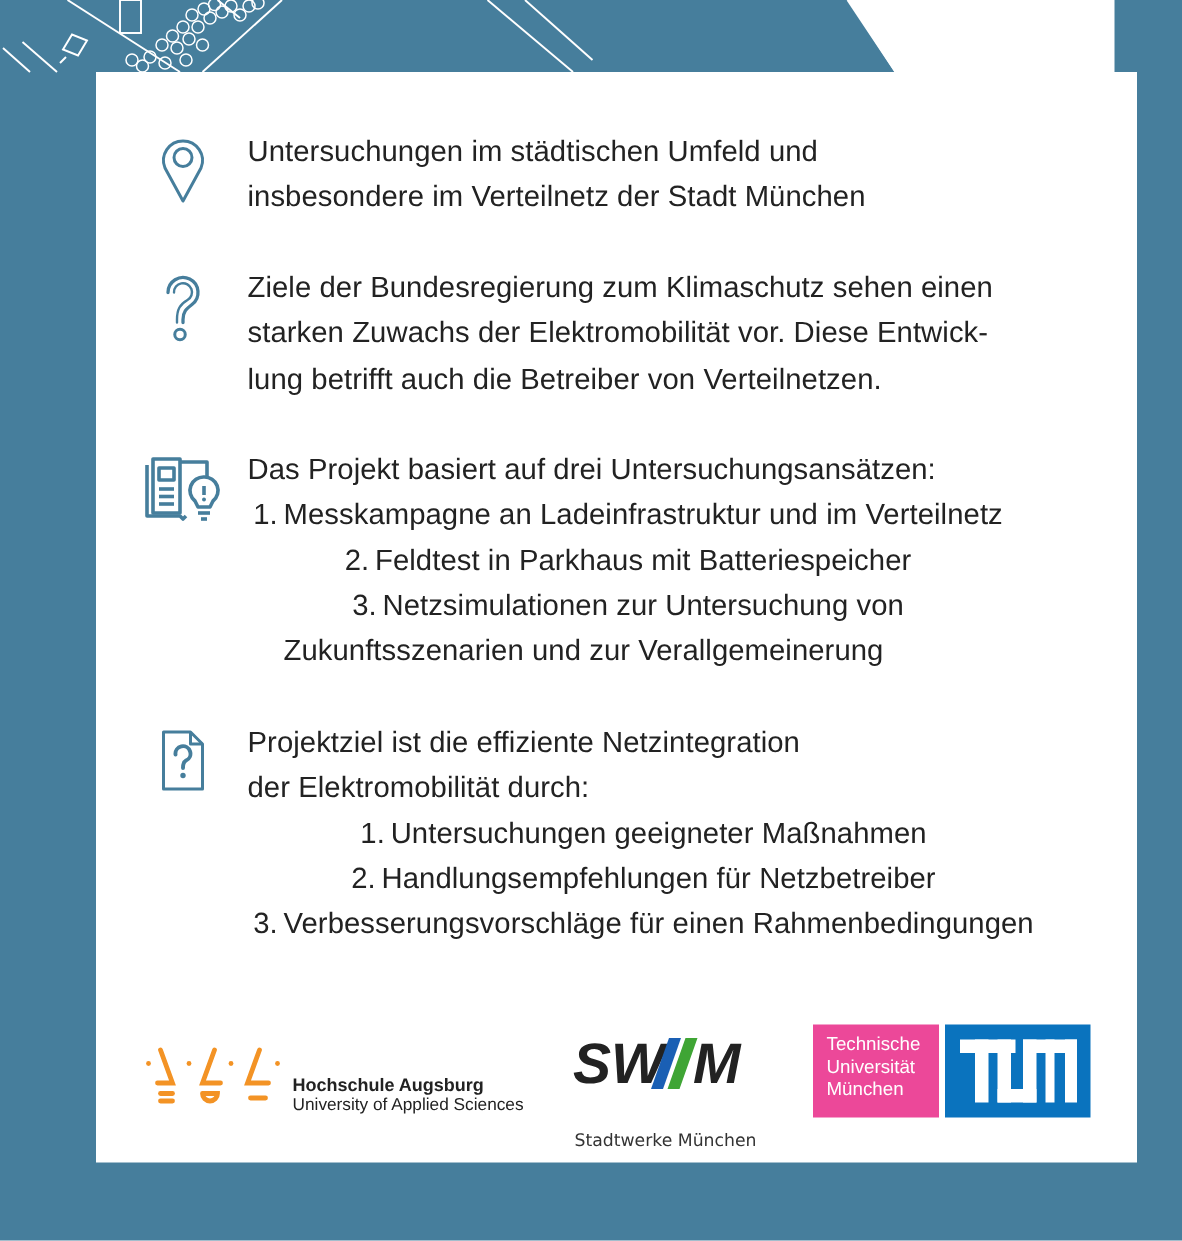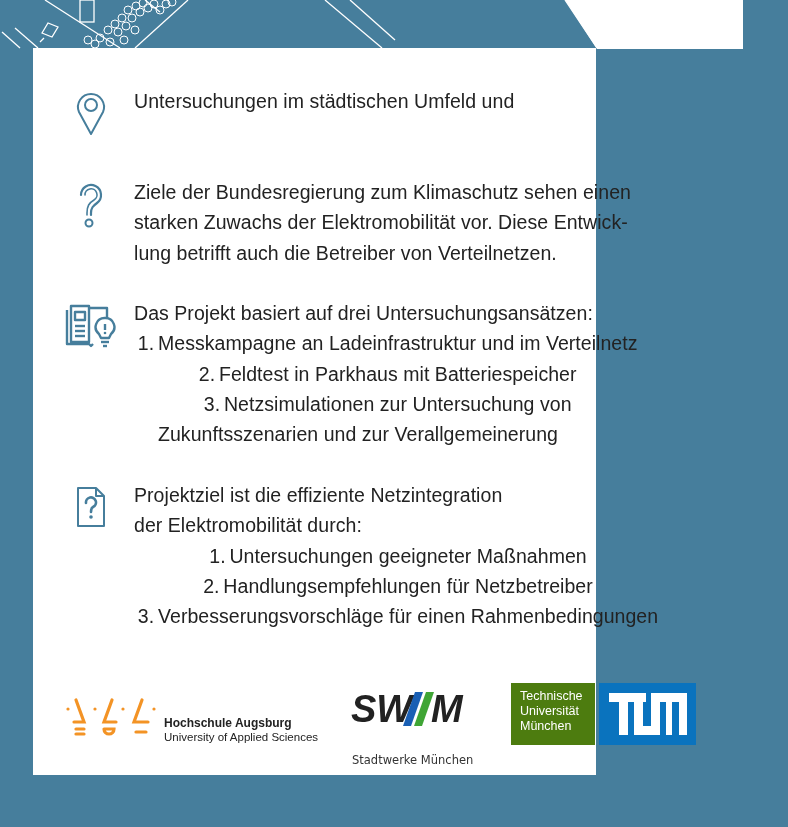--- a/index.html
+++ b/index.html
@@ -1,32 +1,32 @@
 <!DOCTYPE html>
 <html><head>
 <meta charset="utf-8">
 <style>
   html, body { margin:0; padding:0; }
   body { width:788px; height:827px; background:#467E9C; position:relative; overflow:hidden;
          font-family:"Liberation Sans", "DejaVu Sans", sans-serif; }
   .bg-art { position:absolute; left:0; top:0; width:788px; height:60px; }
-  .panel { position:absolute; left:33px; top:48px; width:563px; height:727px; background:#fff; }
+  .panel { position:absolute; left:64px; top:48px; width:694px; height:727px; background:#fff; }
   .section { position:absolute; left:0; width:694px; }
   .icon { position:absolute; left:30px; width:56px; height:56px; }
   .text { position:absolute; left:101px; font-size:19.5px; line-height:30.3px; color:#222; letter-spacing:0.05px; }
   .text div { white-space:nowrap; }
   .li { padding-left:24px; text-indent:-24px;text-align:center; }
   .li .num { display:inline-block; width:24px; text-indent:0; }
   .logos { position:absolute; left:0; top:632px; width:694px; height:70px; }
   .hsa { position:absolute; left:31px; top:16px; }
   .hsa-text { position:absolute; left:131px; top:36px; font-size:11.5px; line-height:14px; color:#222; white-space:nowrap; }
   .hsa-text .b { font-weight:bold; font-size:12px; }
   .swm { position:absolute; left:318px; top:8px; }
   .swm-sub { position:absolute; left:319px; top:52px; font-size:12.5px; color:#333; white-space:nowrap; font-family:"DejaVu Sans", sans-serif; font-size:11.5px;margin-top:21px; }
-  .tum-text { position:absolute; left:478px; top:3px; width:84px; height:62px; background:#4d7c0f; color:#fff;
+  .tum-text { position:absolute; left:478px; top:3px; width:84px; height:62px; background:#ec4899; color:#fff;
               font-size:12.5px; line-height:15px; padding:6px 0 0 9px; box-sizing:border-box; }
   .tum-logo { position:absolute; left:566px; top:3px; width:97px; height:62px; background:#0A73BE; }
 </style>
 </head>
 <body>
 
 <svg class="bg-art" viewBox="0 0 788 60" width="788" height="60">
   <g stroke="#fff" stroke-width="1.3" fill="none">
     <line x1="2" y1="32" x2="20" y2="48"></line>
     <line x1="15" y1="28" x2="38" y2="48"></line>
@@ -74,20 +74,21 @@
 
 <div class="panel" style="background:transparent">
 
   <div class="section" style="top:38px">
     <svg class="icon" style="top:4px;left:42px;width:32px;height:48px" viewBox="0 0 32 48">
       <path d="M16 44 L4 22 A13 13 0 1 1 28 22 Z" fill="none" stroke="#467E9C" stroke-width="2" stroke-linejoin="round"></path>
       <circle cx="16" cy="15" r="6" fill="none" stroke="#467E9C" stroke-width="2"></circle>
     </svg>
     <div class="text" style="top:0">
       <div>Untersuchungen im städtischen Umfeld und</div>
+      <div>insbesondere im Verteilnetz der Stadt München</div>
     </div>
   </div>
 
   <div class="section" style="top:129px">
     <svg class="icon" style="top:4px;left:42px;width:32px;height:48px" viewBox="0 0 32 48">
       <path d="M6 14 A10 10 0 1 1 22 22 C18 25 16 27 16 32 L16 34" fill="none" stroke="#467E9C" stroke-width="2.2" stroke-linecap="round"></path>
       <path d="M10 14 A6 6 0 1 1 19 19 C14 22 12 25 12 32 L12 34" fill="none" stroke="#467E9C" stroke-width="1.6" stroke-linecap="round"></path>
       <circle cx="14" cy="42" r="3.5" fill="none" stroke="#467E9C" stroke-width="2"></circle>
     </svg>
     <div class="text" style="top:0">

